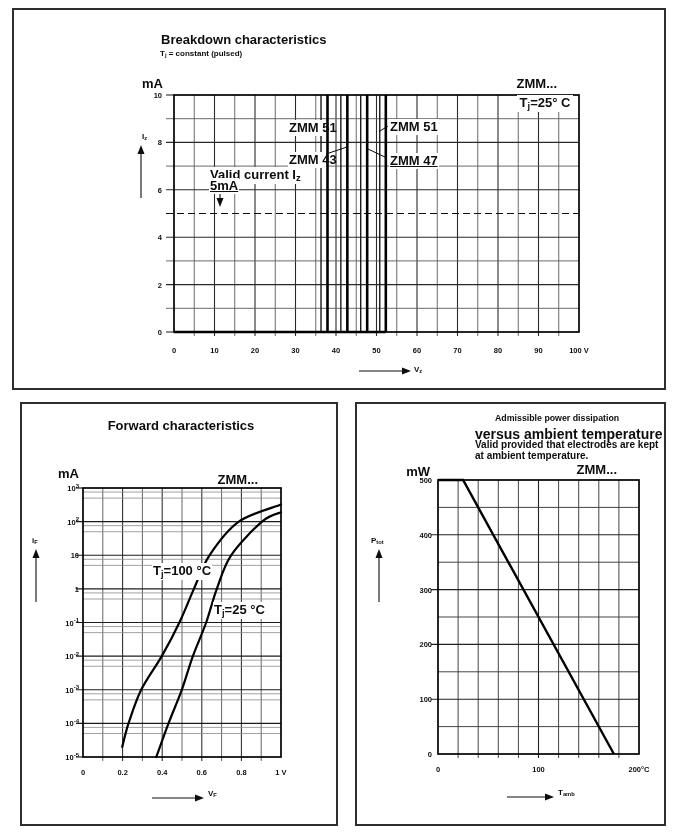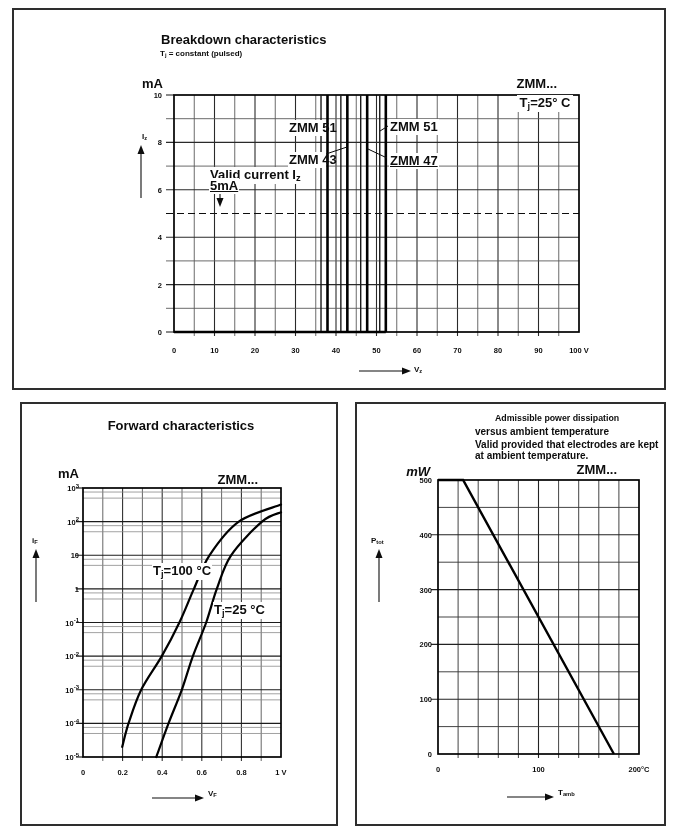--- a/index.html
+++ b/index.html
@@ -204,22 +204,22 @@
         <text x="181.5" y="368" text-anchor="middle">100</text>
         <text x="282" y="368" text-anchor="middle">200°C</text>
         <text x="75" y="79" text-anchor="end">500</text>
         <text x="75" y="133.8" text-anchor="end">400</text>
         <text x="75" y="188.6" text-anchor="end">300</text>
         <text x="75" y="243.4" text-anchor="end">200</text>
         <text x="75" y="298.2" text-anchor="end">100</text>
         <text x="75" y="353" text-anchor="end">0</text>
       </svg>
     <div class="t" style="left:118px;top:9px;font-size:8.8px;margin-left:20px;">Admissible power dissipation</div>
-    <div class="t" style="left:118px;top:22px;font-size:10px;">versus ambient temperature</div>
+    <div class="t" style="left:118px;top:22px;font-size:14px;">versus ambient temperature</div>
     <div class="t note" style="left:118px;top:35px;">Valid provided that electrodes are kept</div>
     <div class="t note" style="left:118px;top:46px;">at ambient temperature.</div>
     <div class="t r" style="left:210px;top:58px;width:50px;">ZMM...</div>
-    <div class="t r" style="left:38px;top:60px;width:35px;font-style:italic;">mW</div>
+    <div class="t r" style="left:38px;top:60px;width:35px;">mW</div>
     <div class="t" style="left:14px;top:132px;font-size:8px;"><span>P</span><span class="sb">tot</span></div>
     <div class="t" style="left:201px;top:384px;font-size:8px;"><span>T</span><span class="sb">amb</span></div>
   </section>
 
 </div>
 
 </body></html>

